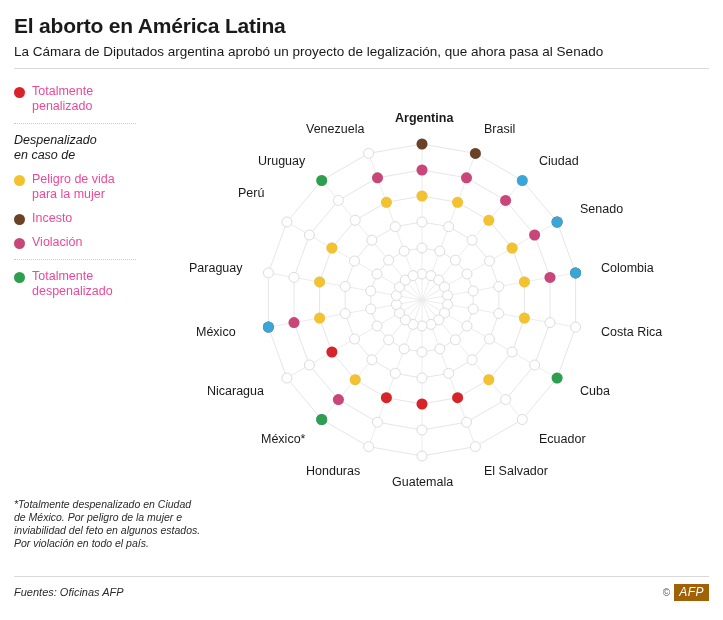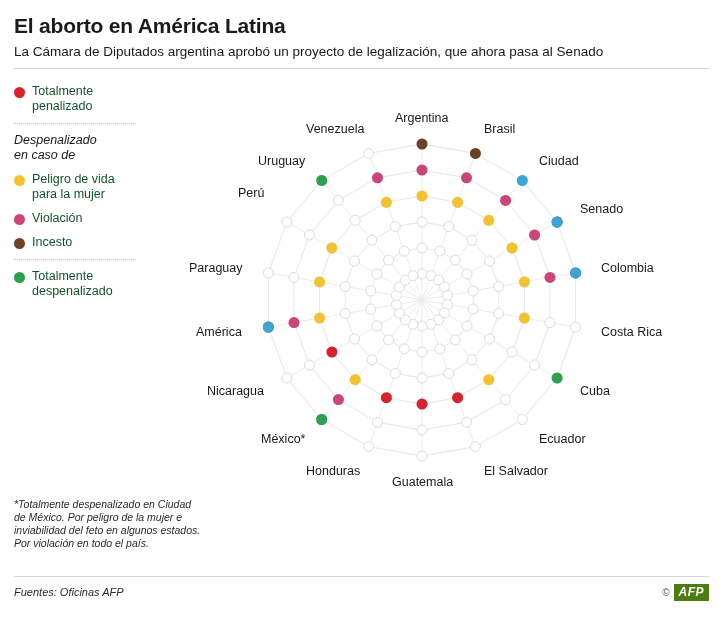--- a/index.html
+++ b/index.html
@@ -65,21 +65,21 @@
     width: 11px;
     height: 11px;
     border-radius: 50%;
     flex: 0 0 11px;
     margin-top: 3px;
     margin-right: 7px;
   }
   .legend-label {
     font-size: 12.5px;
     line-height: 15px;
-    color: #14532d;
+    color: #ec4899;
   }
   .legend-sep {
     border-top: 1px dotted #c9c9c9;
     margin: 6px 0 9px 0;
     width: 122px;
   }
   .legend-head {
     font-size: 12.5px;
     line-height: 15px;
     font-style: italic;
@@ -122,24 +122,24 @@
     top: 584px;
     display: flex;
     align-items: center;
     gap: 4px;
   }
   .afp-c {
     font-size: 10px;
     color: #555;
   }
   .afp-box {
-    background: #4d7c0f;
+    background: #a16207;
     color: #fff;
     font-size: 12px;
-    font-weight: bold;
+    font-weight: normal;
     font-style: italic;
     padding: 1px 5px 2px 5px;
     letter-spacing: 0.5px;
   }
 
   
   .radar {
     position: absolute;
     left: 200px;
     top: 78px;
@@ -172,26 +172,26 @@
         <span class="legend-dot" style="background: rgb(216, 35, 42);"></span>
         <span class="legend-label">Totalmente<br>penalizado</span>
       </div>
       <div class="legend-sep"></div>
       <div class="legend-head">Despenalizado<br>en caso de</div>
       <div class="legend-row">
         <span class="legend-dot" style="background: rgb(242, 194, 48);"></span>
         <span class="legend-label">Peligro de vida<br>para la mujer</span>
       </div>
       <div class="legend-row">
+        <span class="legend-dot" style="background: rgb(107, 66, 38);"></span>
+        <span class="legend-label">Incesto</span>
+      </div>
+      <div class="legend-row">
         <span class="legend-dot" style="background: rgb(201, 69, 122);"></span>
         <span class="legend-label">Violación</span>
-      </div>
-      <div class="legend-row">
-        <span class="legend-dot" style="background: rgb(107, 66, 38);"></span>
-        <span class="legend-label">Incesto</span>
       </div>
       <div class="legend-sep"></div>
       <div class="legend-row">
         <span class="legend-dot" style="background: rgb(46, 158, 79);"></span>
         <span class="legend-label">Totalmente<br>despenalizado</span>
       </div>
     </div>
 
   <div class="radar" id="radar">
       <svg width="500" height="480">
@@ -358,34 +358,34 @@
         <circle cx="68.4" cy="249.1" r="5.5" fill="#6b4226"></circle>
         <circle cx="322.3" cy="102.5" r="5.5" fill="#3aa6d8"></circle>
         <circle cx="357.1" cy="144.0" r="5.5" fill="#3aa6d8"></circle>
         <circle cx="375.6" cy="194.9" r="5.5" fill="#3aa6d8"></circle>
         <circle cx="121.7" cy="341.5" r="5.5" fill="#3aa6d8"></circle>
         <circle cx="68.4" cy="249.1" r="5.5" fill="#3aa6d8"></circle>
         <circle cx="357.1" cy="300.0" r="5.5" fill="#2e9e4f"></circle>
         <circle cx="121.7" cy="102.5" r="5.5" fill="#2e9e4f"></circle>
         <circle cx="121.7" cy="341.5" r="5.5" fill="#2e9e4f"></circle>
       </svg>
-      <div class="country-label" style="left: 195px; top: 33px;">Argentina</div>
+      <div class="country-label" style="left: 195px; top: 33px; font-weight: bold;">Argentina</div>
       <div class="country-label" style="left: 284px; top: 44px;">Brasil</div>
       <div class="country-label" style="left: 339px; top: 76px;">Ciudad</div>
       <div class="country-label" style="left: 380px; top: 124px;">Senado</div>
       <div class="country-label" style="left: 401px; top: 183px;">Colombia</div>
       <div class="country-label" style="left: 401px; top: 247px;">Costa Rica</div>
       <div class="country-label" style="left: 380px; top: 306px;">Cuba</div>
       <div class="country-label" style="left: 339px; top: 354px;">Ecuador</div>
       <div class="country-label" style="left: 284px; top: 386px;">El Salvador</div>
       <div class="country-label" style="left: 192px; top: 397px;">Guatemala</div>
       <div class="country-label" style="left: 106px; top: 386px;">Honduras</div>
       <div class="country-label" style="left: 61px; top: 354px;">México*</div>
       <div class="country-label" style="left: 7px; top: 306px;">Nicaragua</div>
-      <div class="country-label" style="left: -4px; top: 247px;">América</div>
+      <div class="country-label" style="left: -4px; top: 247px;">México</div>
       <div class="country-label" style="left: -11px; top: 183px;">Paraguay</div>
       <div class="country-label" style="left: 38px; top: 108px;">Perú</div>
       <div class="country-label" style="left: 58px; top: 76px;">Uruguay</div>
       <div class="country-label" style="left: 106px; top: 44px;">Venezuela</div>
     </div>
 
   <div class="footnote">*Totalmente despenalizado en Ciudad de México. Por peligro de la mujer e inviabilidad del feto en algunos estados. Por violación en todo el país.</div>
   <div class="hr-bottom"></div>
   <div class="source">Fuentes: Oficinas AFP</div>
   <div class="afp">

